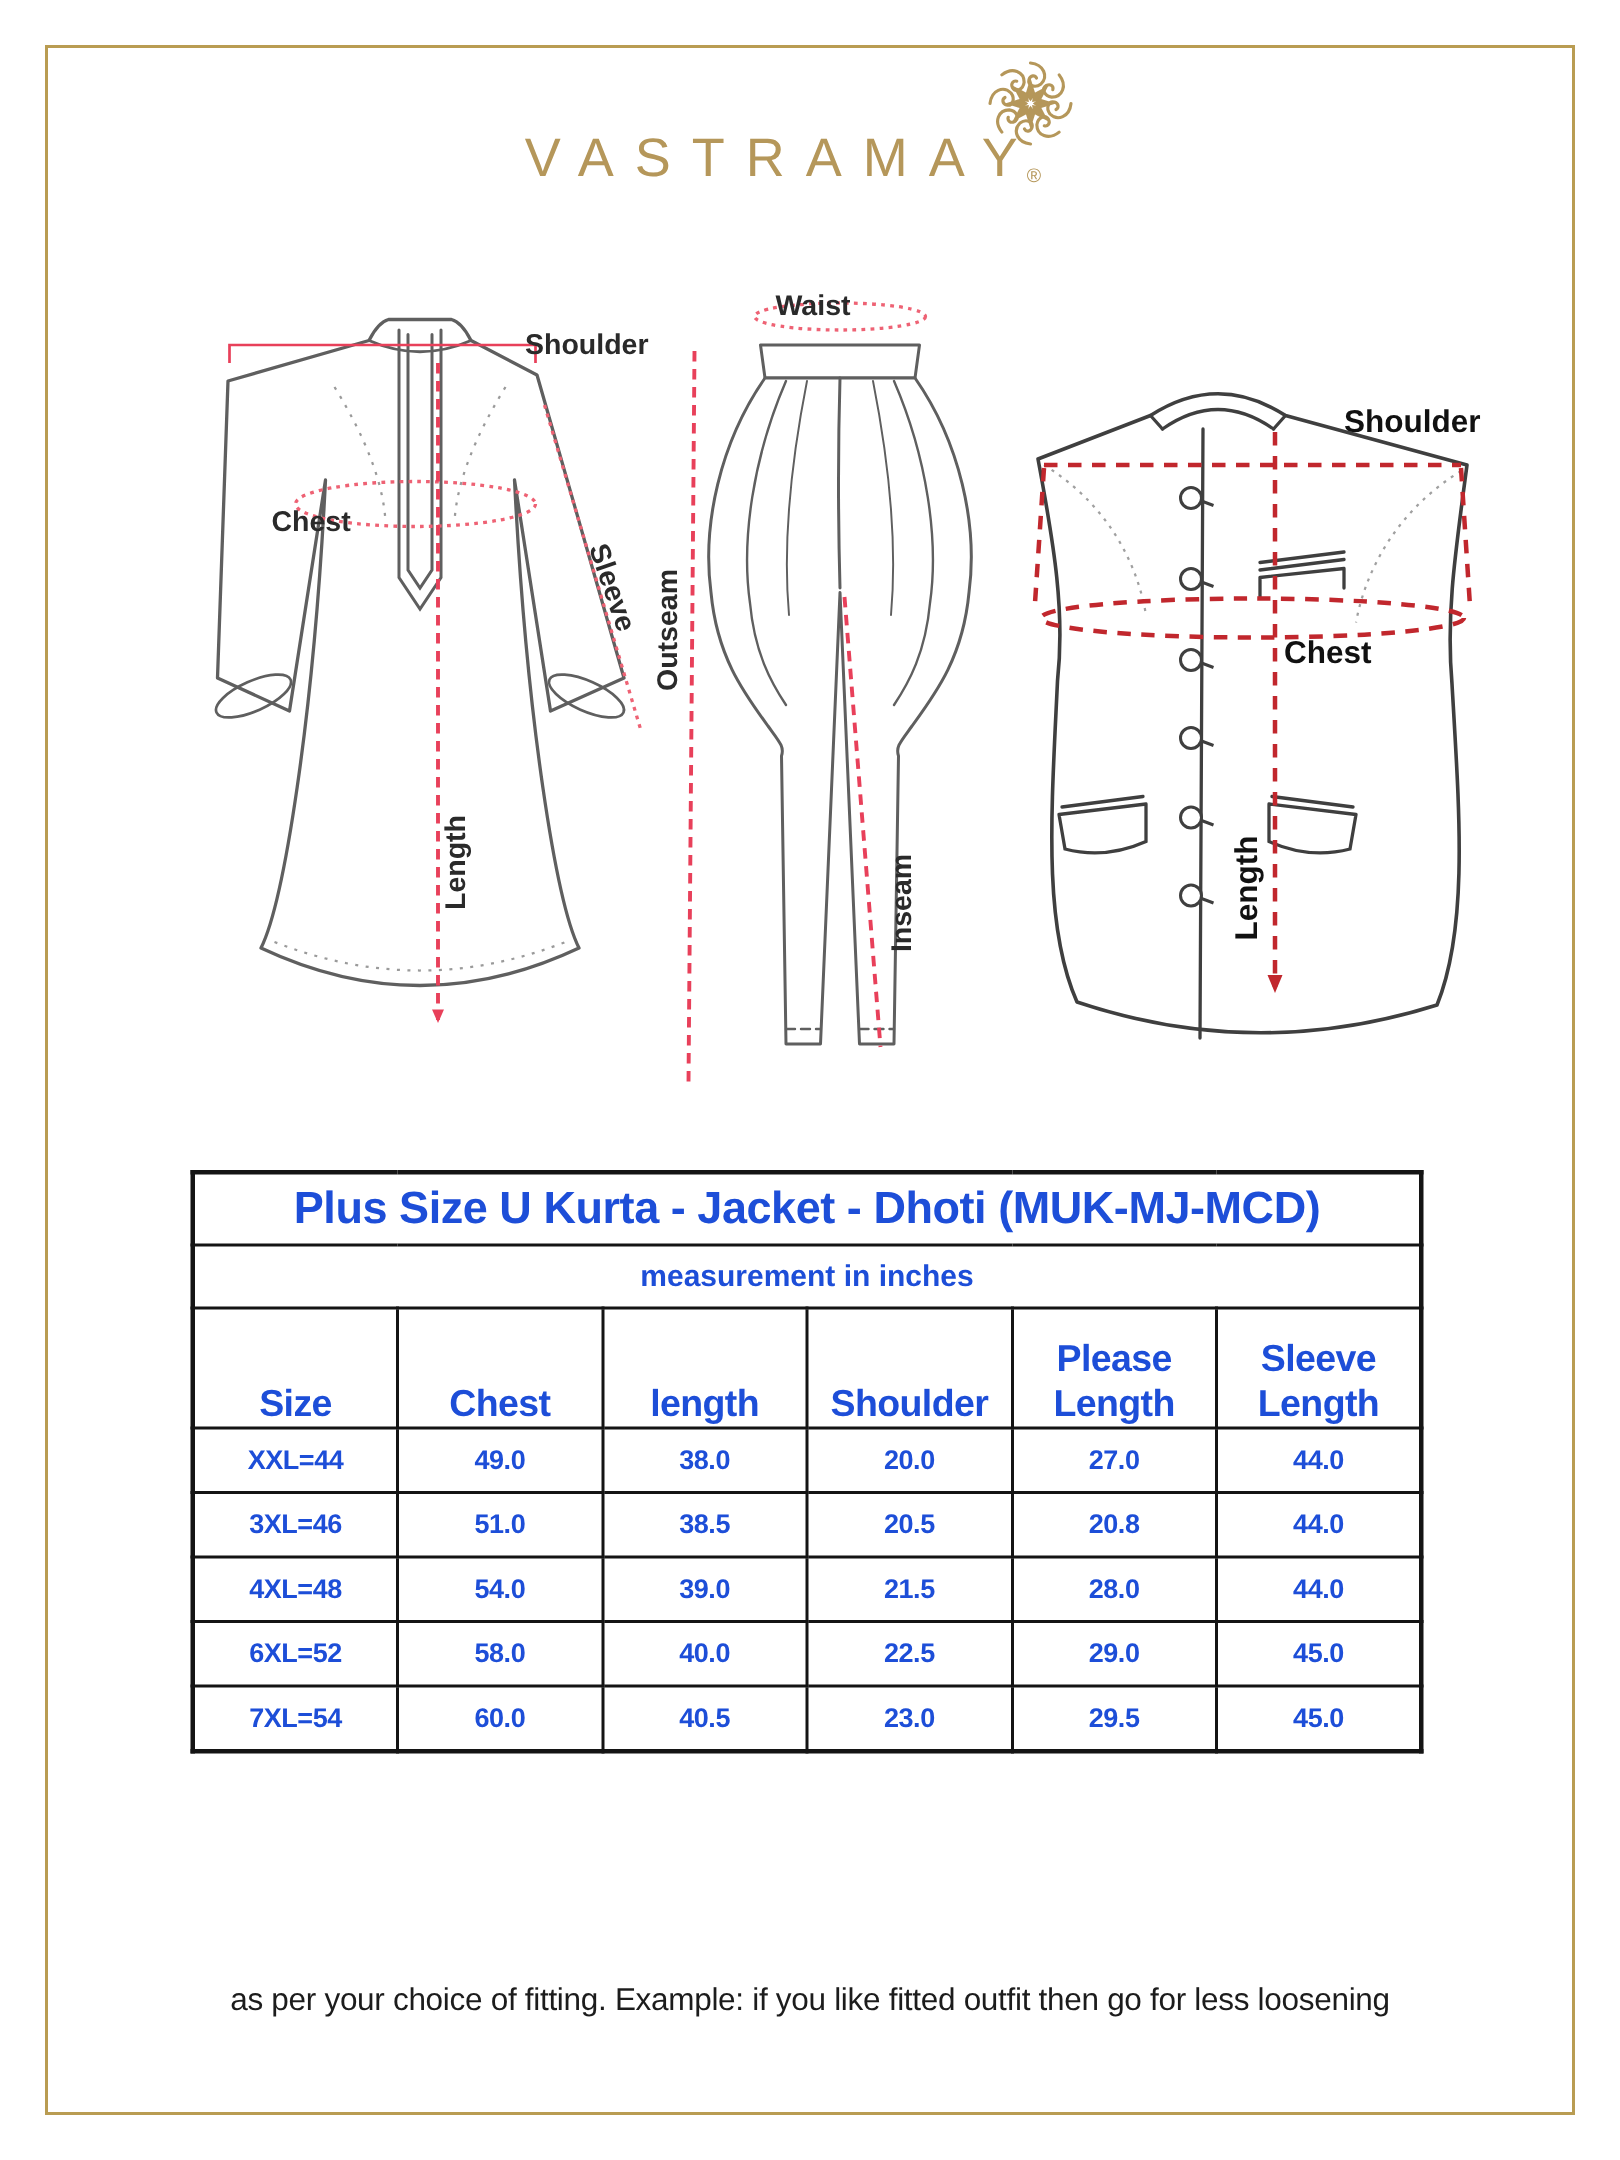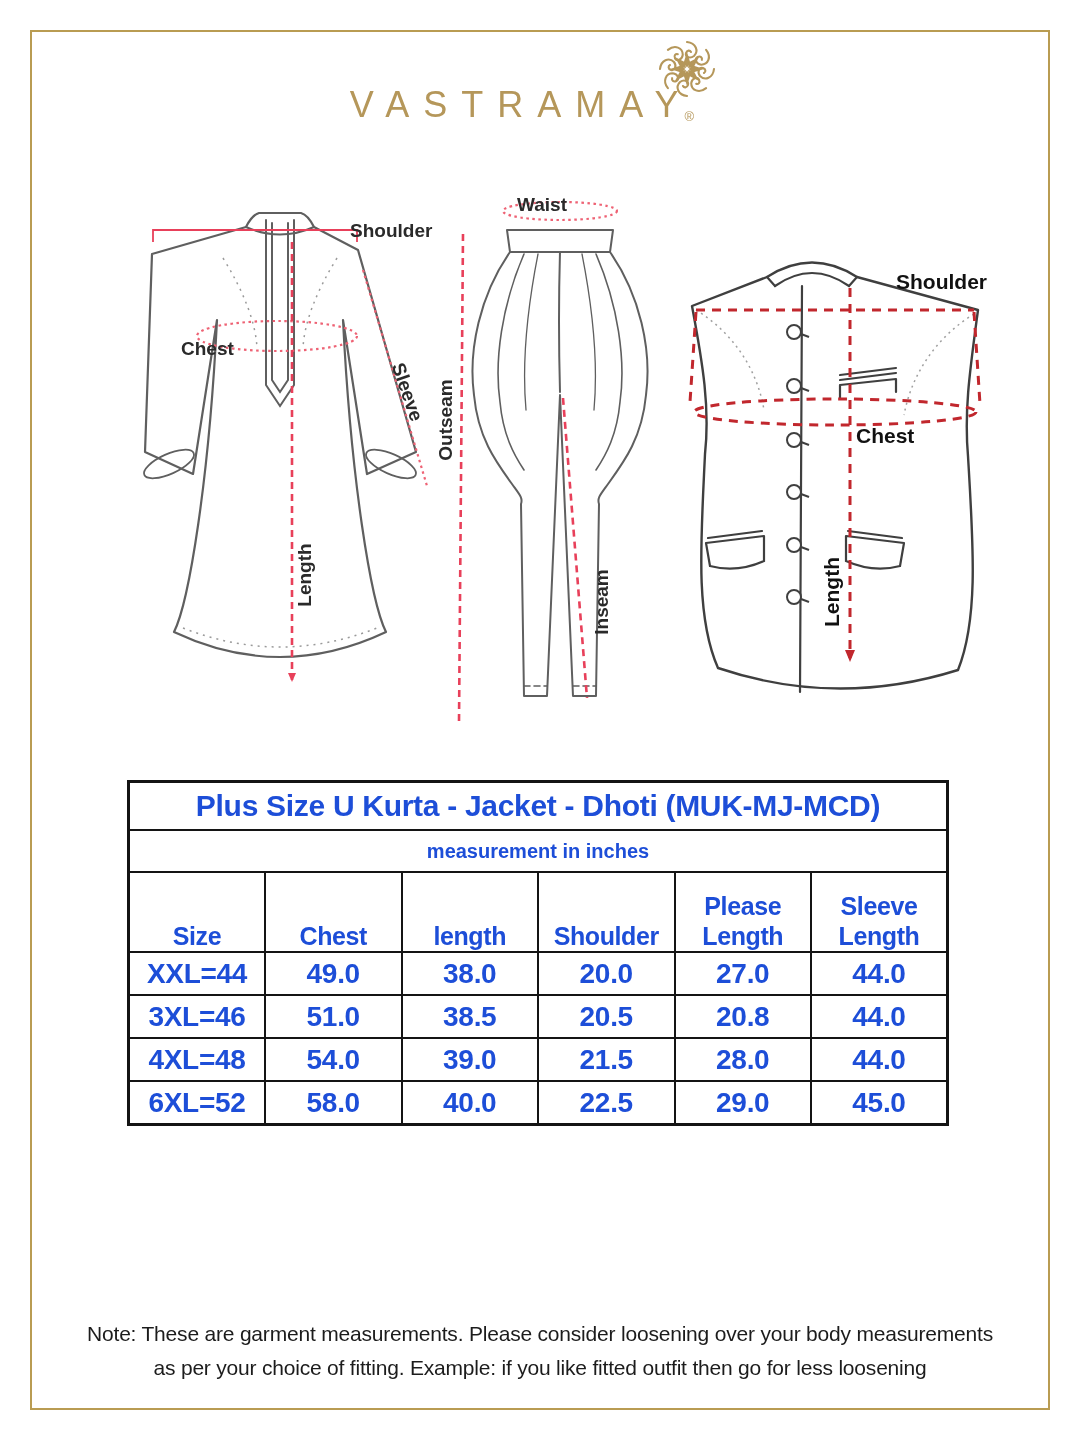--- a/index.html
+++ b/index.html
@@ -38,21 +38,21 @@
   .jacket-length{left:160px;top:352px;}
 
   
   table.size{position:absolute;left:127px;top:780px;width:822px;border-collapse:collapse;
     table-layout:fixed;text-align:center;color:#1d4ed8;border:3px solid #141414;}
   table.size td,table.size th{border:2px solid #141414;padding:0;}
   td.title{font-size:30px;font-weight:700;height:46px;letter-spacing:-0.3px;border-bottom-width:3px;}
   td.subtitle{font-size:20px;font-weight:700;height:40px;}
   th.col-head{font-size:25px;font-weight:700;height:78px;vertical-align:bottom;
     padding-bottom:7px;line-height:1.18;letter-spacing:-0.4px;}
-  tbody td{font-size:28px;font-weight:700;height:41px;letter-spacing:-0.3px;margin-top:42px;}
+  tbody td{font-size:18px;font-weight:700;height:41px;letter-spacing:-0.3px;margin-top:42px;}
 
   
   .note{position:absolute;left:45px;right:45px;top:1296px;text-align:center;
     font-size:21px;color:#1c1c1c;line-height:1.62;letter-spacing:-0.2px;}
   .note span{display:block;}
 </style>
 </head>
 <body>
 
 <div class="frame"></div>
@@ -228,19 +228,26 @@
         <td>44.0</td>
       </tr>
       <tr>
         <td>6XL=52</td>
         <td>58.0</td>
         <td>40.0</td>
         <td>22.5</td>
         <td>29.0</td>
         <td>45.0</td>
       </tr>
+      <tr>
+        <td>7XL=54</td>
+        <td>60.0</td>
+        <td>40.5</td>
+        <td>23.0</td>
+        <td>29.5</td>
+        <td>45.0</td>
+      </tr>
     </tbody>
 </table>
 
 <p class="note">
-  <span>Note: These are garment measurements. Please consider loosening over your body measurements</span>
   <span>as per your choice of fitting. Example: if you like fitted outfit then go for less loosening</span>
 </p>
 
 </body></html>

